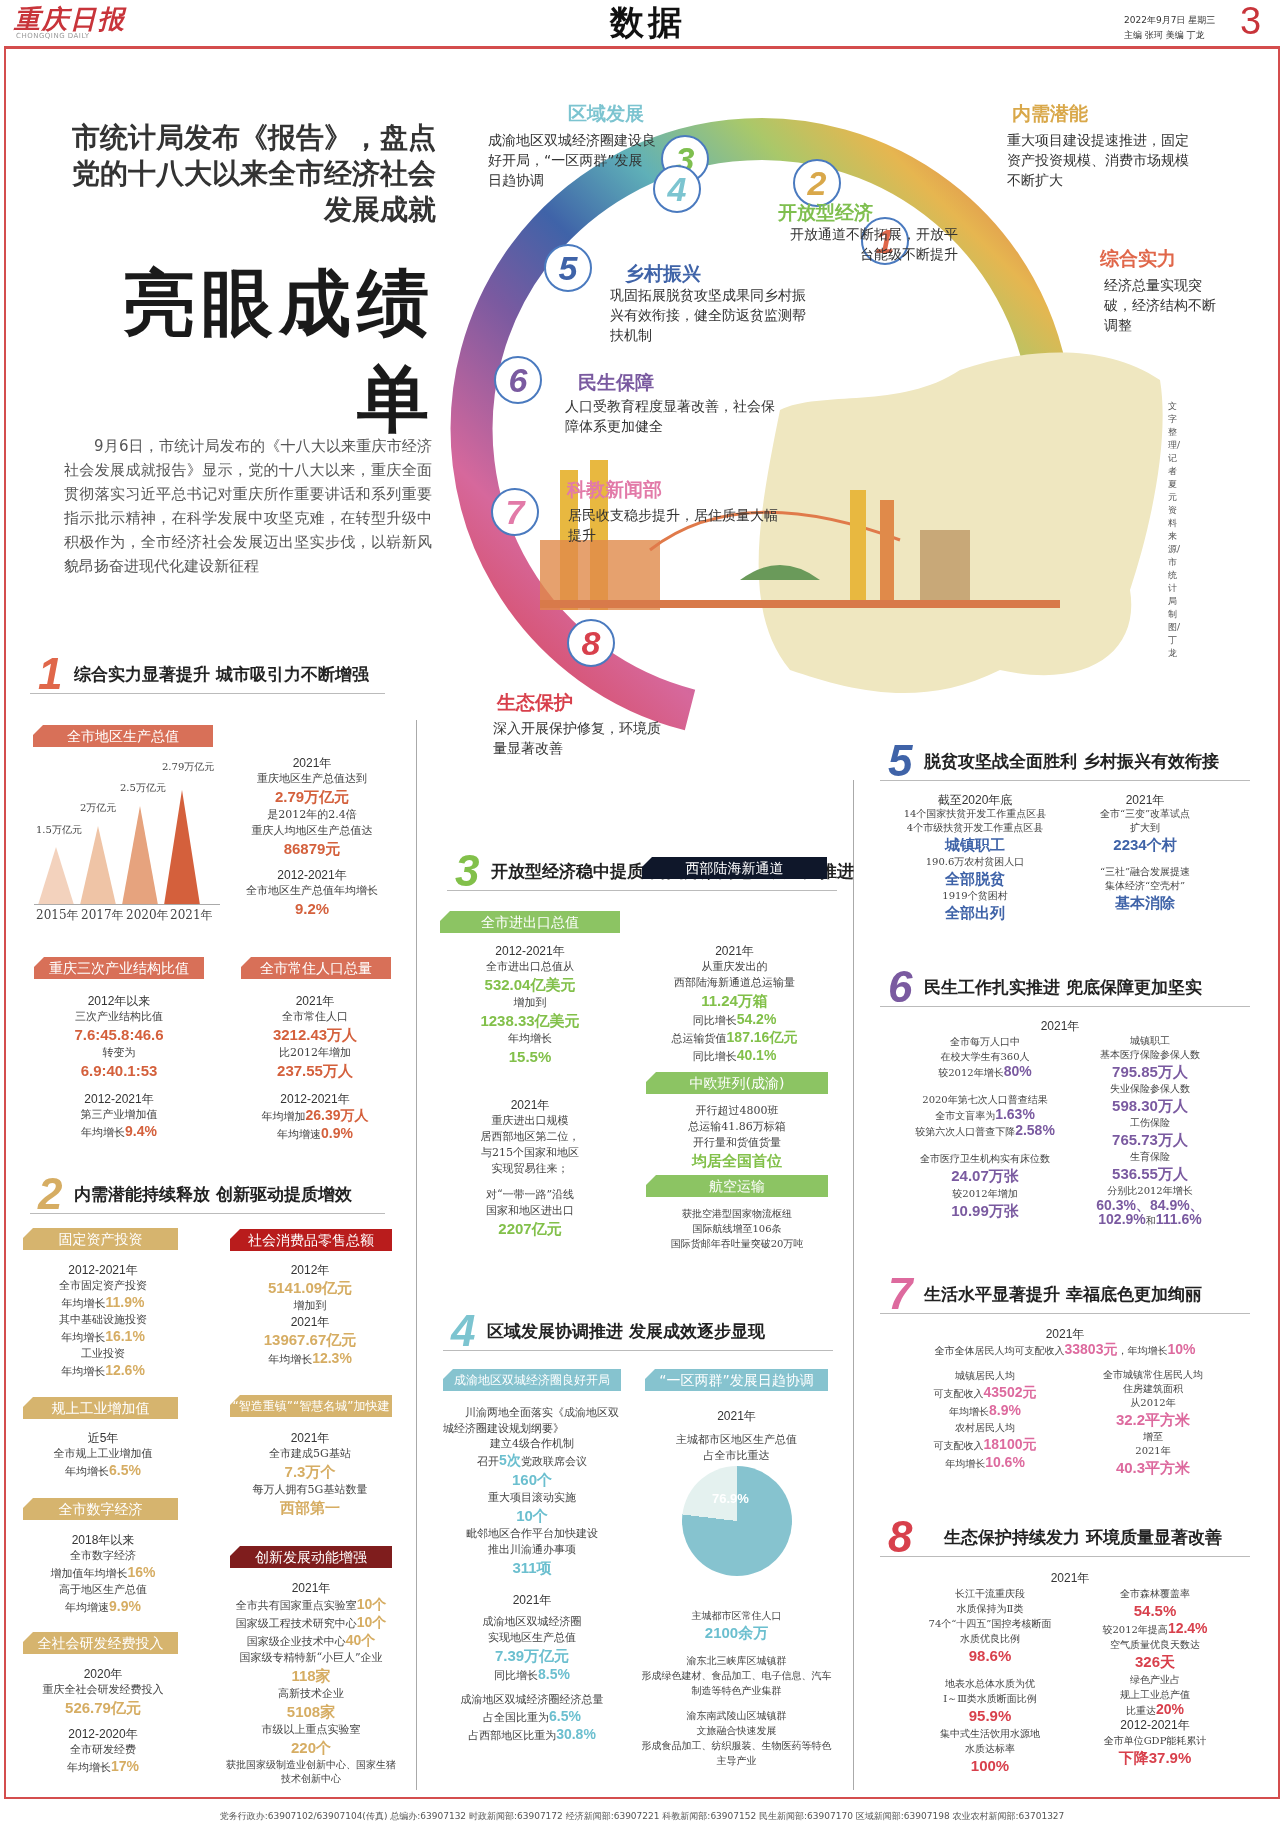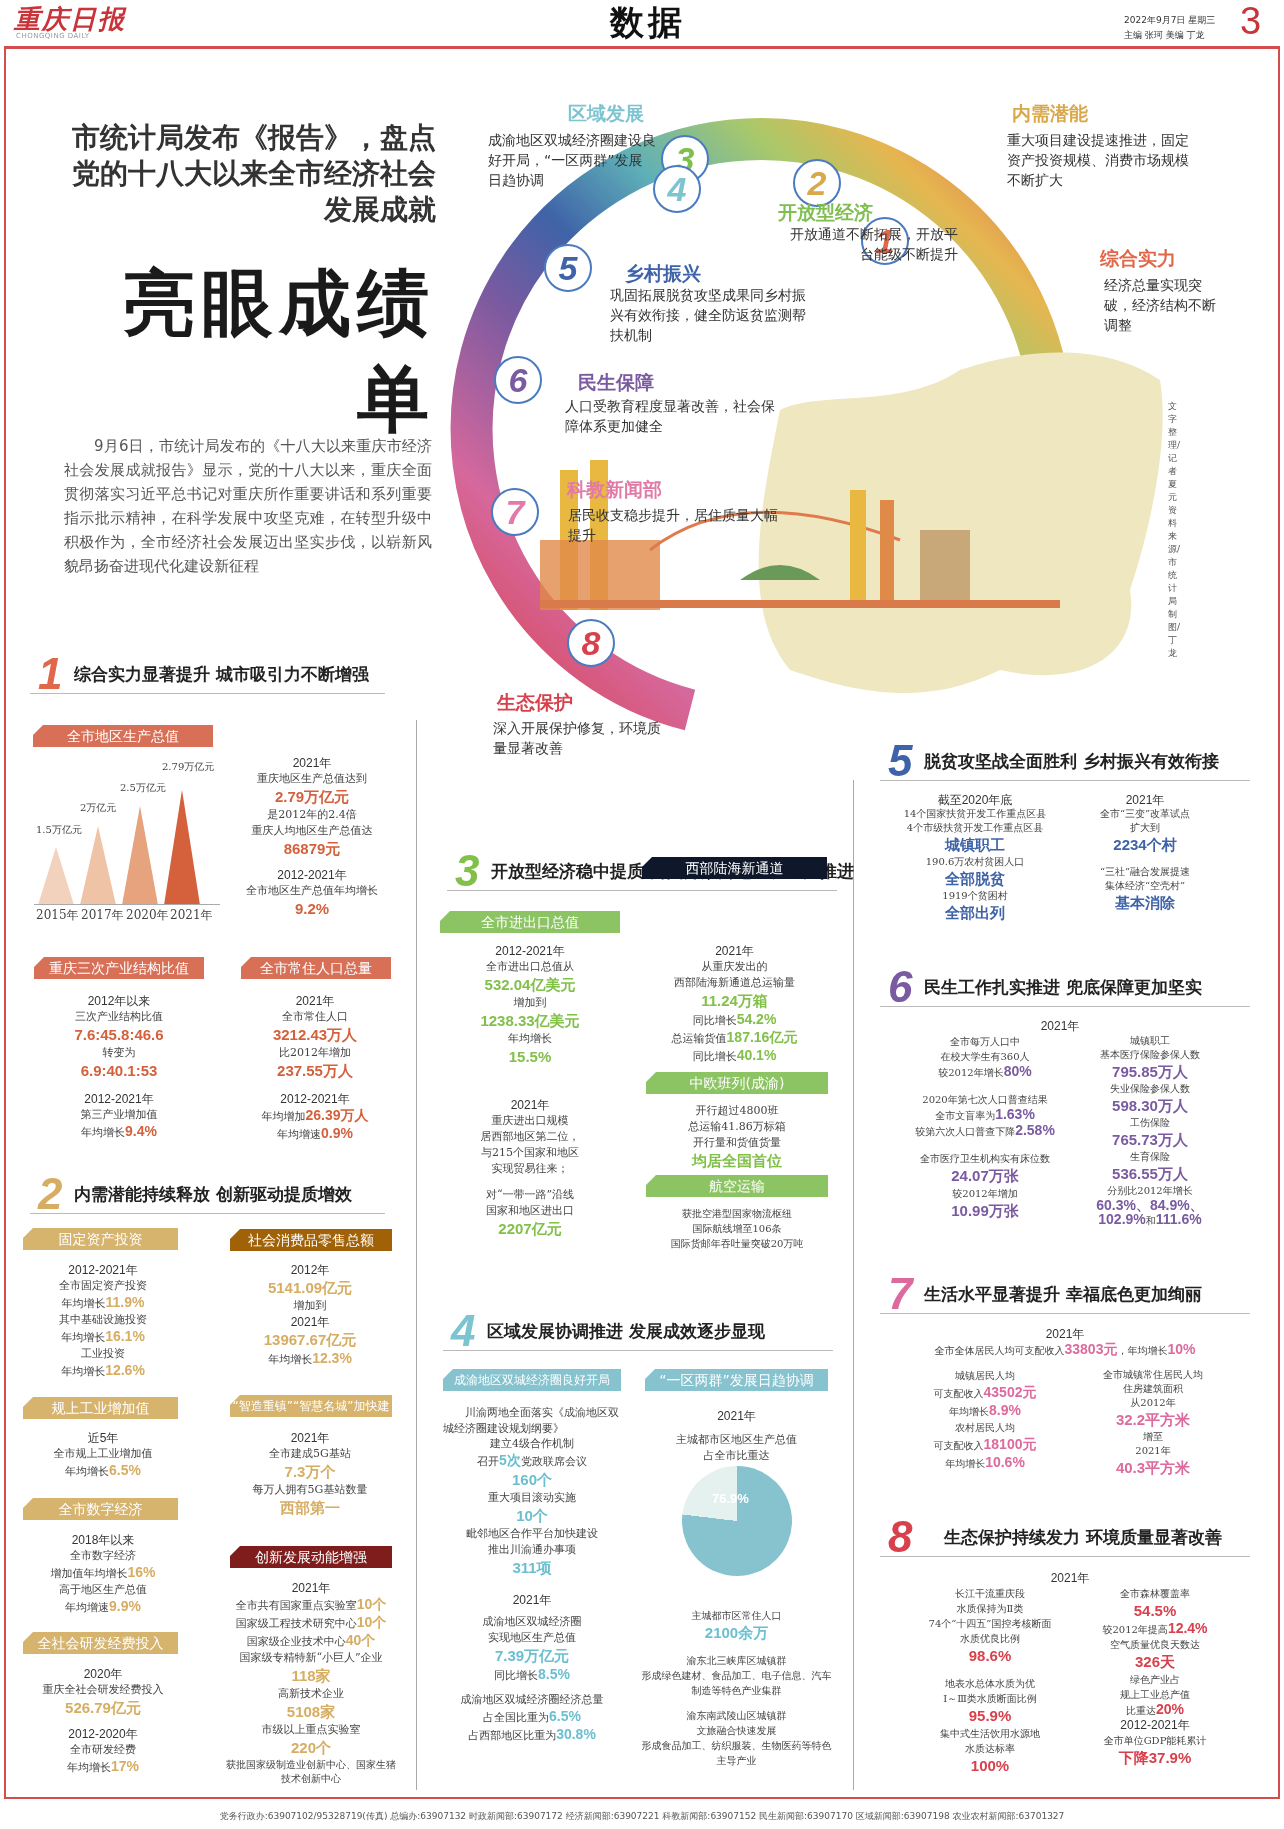--- a/index.html
+++ b/index.html
@@ -411,21 +411,21 @@
 <div class="blk c2" style="left:23px;top:1262px;width:160px">
   <div class="y">2012-2021年</div>
   <div>全市固定资产投资</div>
   <div><span>年均增长</span><span class="vi">11.9%</span></div>
   <div>其中基础设施投资</div>
   <div><span>年均增长</span><span class="vi">16.1%</span></div>
   <div>工业投资</div>
   <div><span>年均增长</span><span class="vi">12.6%</span></div>
 </div>
 
-<div class="tag" style="left:230px;top:1229px;width:162px;background:#a16207">社会消费品零售总额</div>
+<div class="tag" style="left:230px;top:1229px;width:162px;background:#b91c1c">社会消费品零售总额</div>
 <div class="blk c2" style="left:230px;top:1262px;width:160px">
   <div class="y">2012年</div>
   <div class="v">5141.09亿元</div>
   <div>增加到</div>
   <div class="y">2021年</div>
   <div class="v">13967.67亿元</div>
   <div><span>年均增长</span><span class="vi">12.3%</span></div>
 </div>
 
 <div class="tag" style="left:23px;top:1397px;width:155px;background:#d6b46e">规上工业增加值</div>
@@ -700,13 +700,13 @@
   <div>空气质量优良天数达</div>
   <div class="v">326天</div>
   <div>绿色产业占</div>
   <div>规上工业总产值</div>
   <div><span>比重达</span><span class="vi">20%</span></div>
   <div class="y">2012-2021年</div>
   <div>全市单位GDP能耗累计</div>
   <div class="v">下降37.9%</div>
 </div>
 
-<div class="footer">党务行政办:63907102/95328719(传真)  总编办:63907132  时政新闻部:63907172  经济新闻部:63907221  科教新闻部:63907152  民生新闻部:63907170  区域新闻部:63907198  农业农村新闻部:63701327</div>
+<div class="footer">党务行政办:63907102/63907104(传真)  总编办:63907132  时政新闻部:63907172  经济新闻部:63907221  科教新闻部:63907152  民生新闻部:63907170  区域新闻部:63907198  农业农村新闻部:63701327</div>
 
 </body></html>

